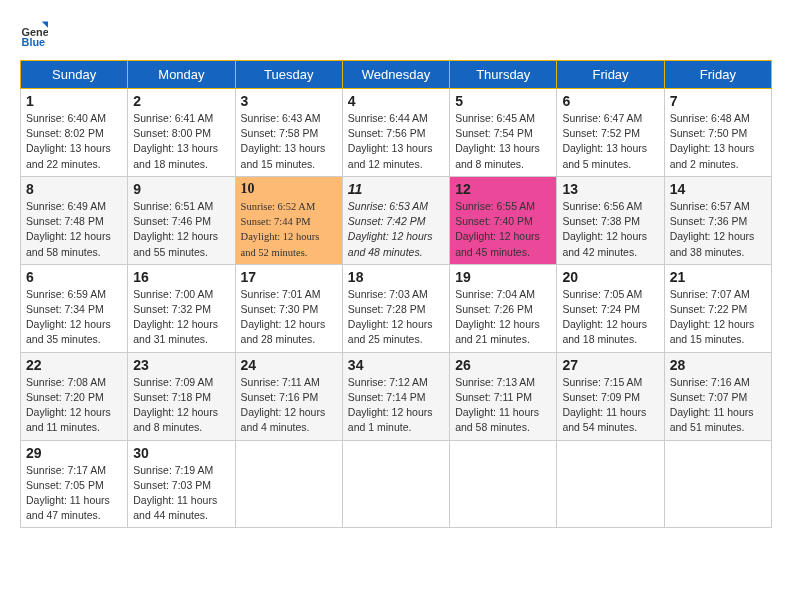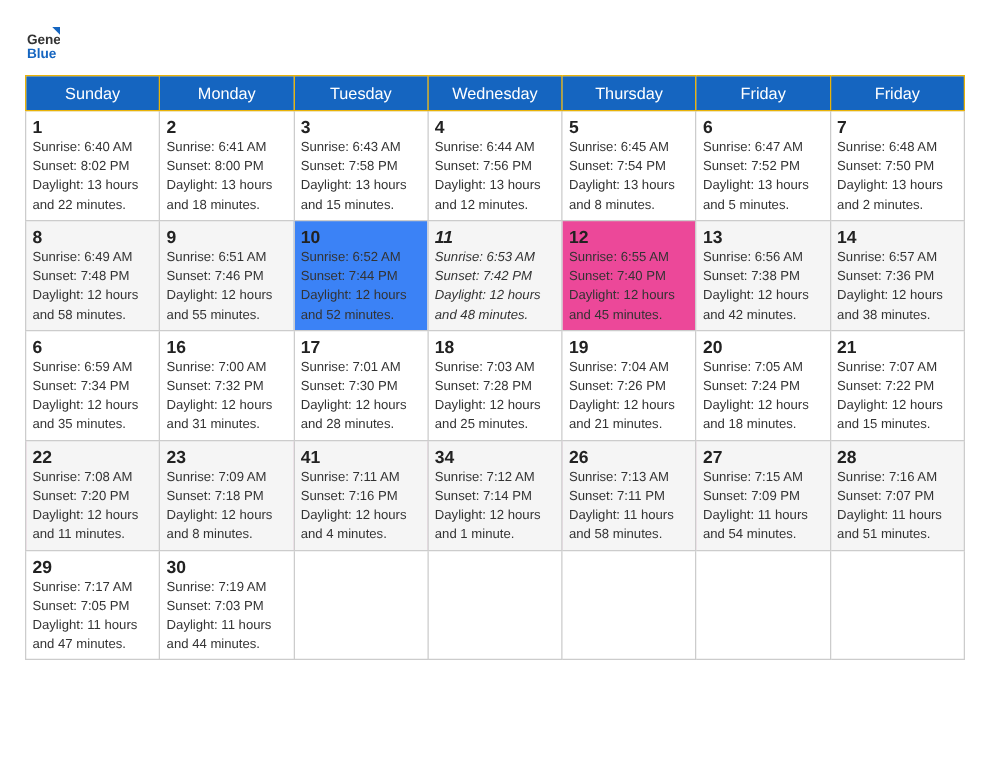--- a/index.html
+++ b/index.html
@@ -144,21 +144,21 @@
       </tr>
       <tr style="background: rgb(245, 245, 245);">
         <td style="background: rgb(245, 245, 245);">
           <span class="day-number">8</span>
           <div class="day-info">Sunrise: 6:49 AM<br>Sunset: 7:48 PM<br>Daylight: 12 hours and 58 minutes.</div>
         </td>
         <td style="background: rgb(245, 245, 245);">
           <span class="day-number">9</span>
           <div class="day-info">Sunrise: 6:51 AM<br>Sunset: 7:46 PM<br>Daylight: 12 hours and 55 minutes.</div>
         </td>
-        <td style="background: #3b82f6;">
+        <td style="background: #fdba74; font-family: Liberation Serif, serif;">
           <span class="day-number">10</span>
           <div class="day-info">Sunrise: 6:52 AM<br>Sunset: 7:44 PM<br>Daylight: 12 hours and 52 minutes.</div>
         </td>
         <td style="background: rgb(245, 245, 245); font-style: italic;">
           <span class="day-number">11</span>
           <div class="day-info">Sunrise: 6:53 AM<br>Sunset: 7:42 PM<br>Daylight: 12 hours and 48 minutes.</div>
         </td>
         <td style="background: #ec4899;">
           <span class="day-number">12</span>
           <div class="day-info">Sunrise: 6:55 AM<br>Sunset: 7:40 PM<br>Daylight: 12 hours and 45 minutes.</div>
@@ -205,21 +205,21 @@
       <tr style="background: #f9a8d4;">
         <td style="background: rgb(245, 245, 245);">
           <span class="day-number">22</span>
           <div class="day-info">Sunrise: 7:08 AM<br>Sunset: 7:20 PM<br>Daylight: 12 hours and 11 minutes.</div>
         </td>
         <td style="background: rgb(245, 245, 245);">
           <span class="day-number">23</span>
           <div class="day-info">Sunrise: 7:09 AM<br>Sunset: 7:18 PM<br>Daylight: 12 hours and 8 minutes.</div>
         </td>
         <td style="background: rgb(245, 245, 245);">
-          <span class="day-number">41</span>
+          <span class="day-number">24</span>
           <div class="day-info">Sunrise: 7:11 AM<br>Sunset: 7:16 PM<br>Daylight: 12 hours and 4 minutes.</div>
         </td>
         <td style="background: rgb(245, 245, 245);">
           <span class="day-number">34</span>
           <div class="day-info">Sunrise: 7:12 AM<br>Sunset: 7:14 PM<br>Daylight: 12 hours and 1 minute.</div>
         </td>
         <td style="background: rgb(245, 245, 245);">
           <span class="day-number">26</span>
           <div class="day-info">Sunrise: 7:13 AM<br>Sunset: 7:11 PM<br>Daylight: 11 hours and 58 minutes.</div>
         </td>

